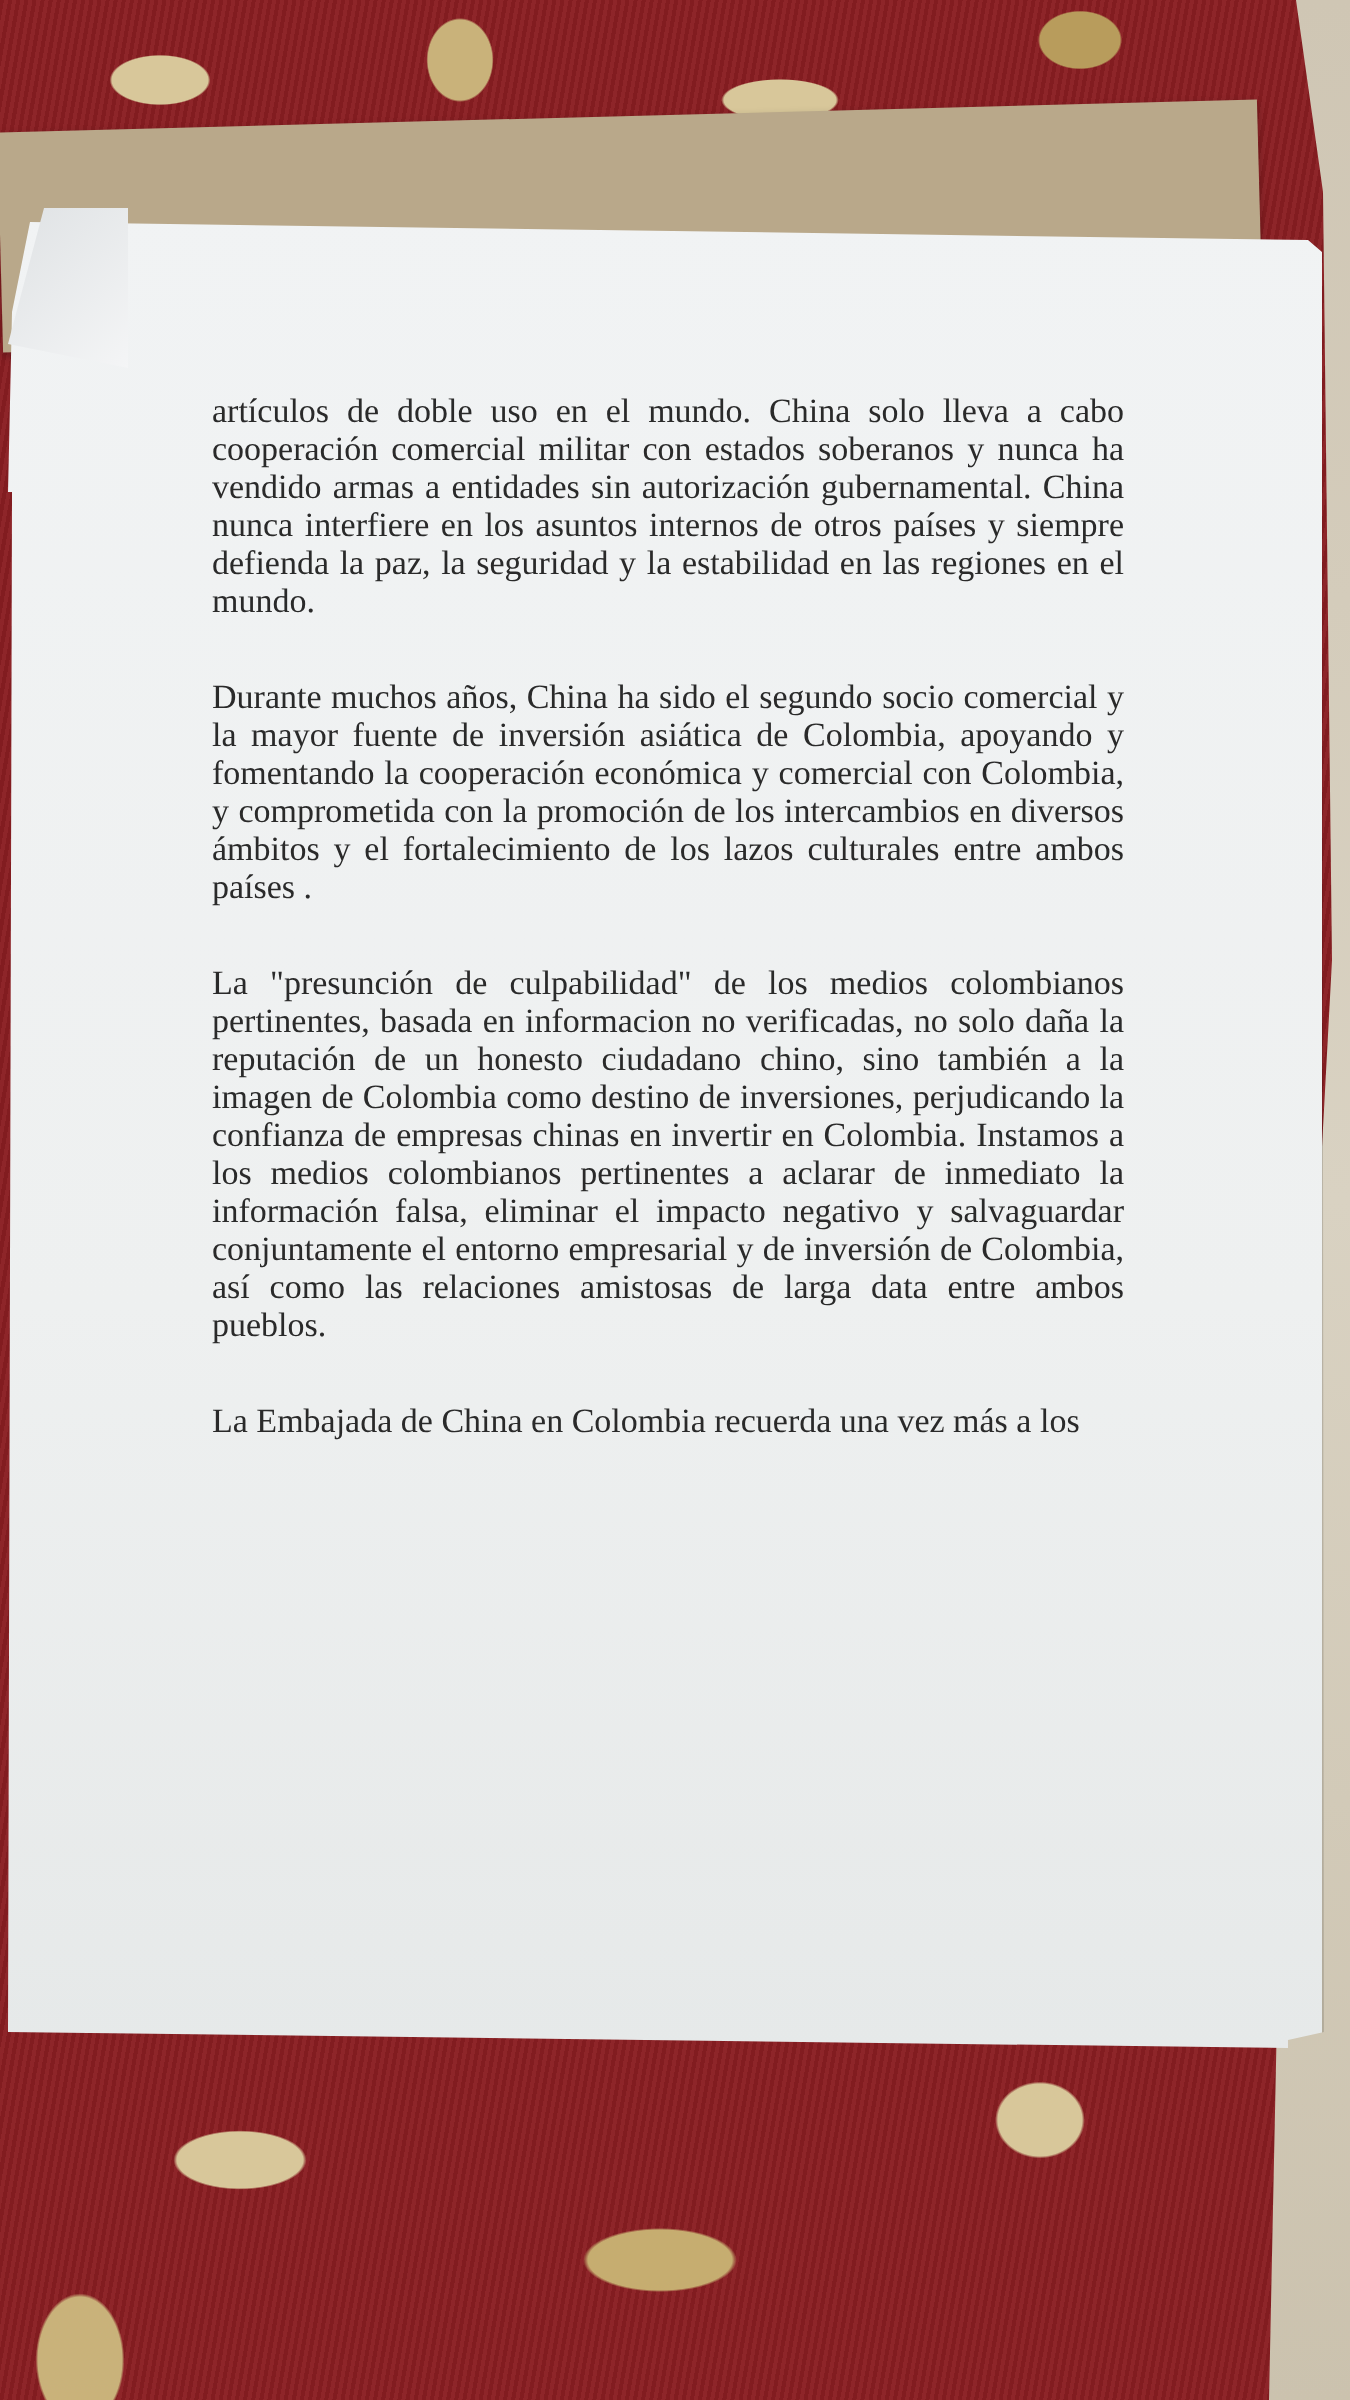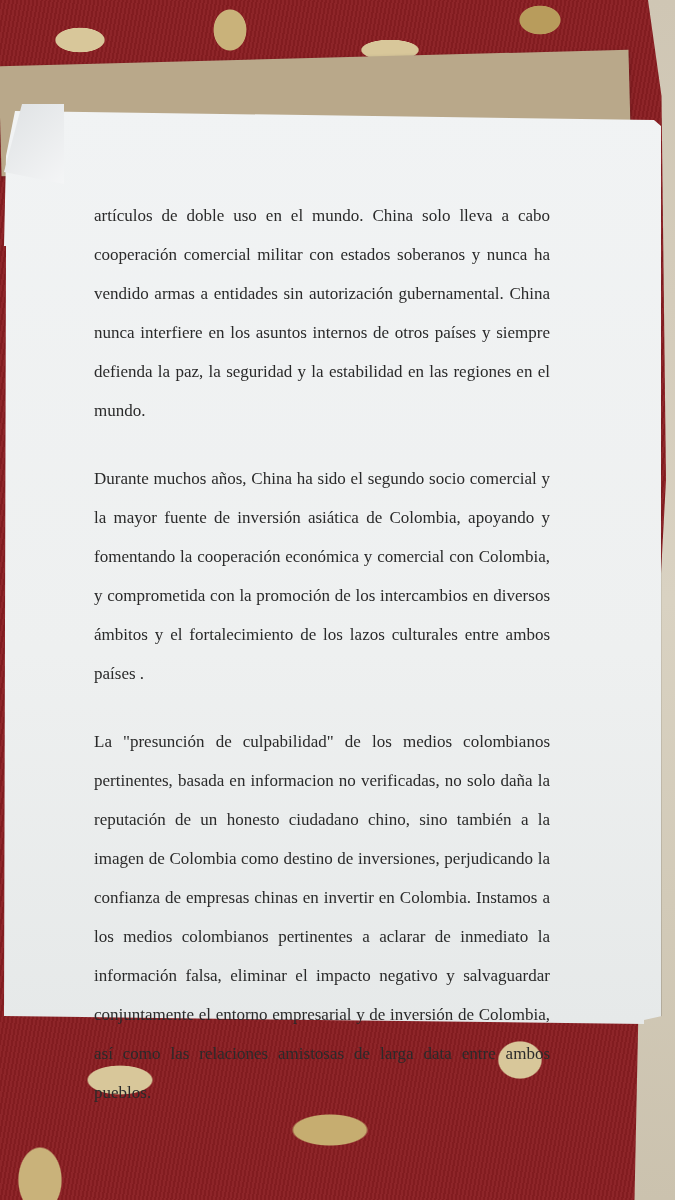--- a/index.html
+++ b/index.html
@@ -38,35 +38,36 @@
       background: linear-gradient(180deg, #f1f3f4 0%, #eef0f0 60%, #e6e9e9 100%);
       clip-path: polygon(11px 15px, 650px 24px, 657px 30px, 658px 920px, 640px 924px, 640px 928px, 0 920px, 2px 150px, 0 150px, 2px 60px);
       box-shadow: 0 4px 8px rgba(0,0,0,0.3);
     }
     .fold {
       position: absolute; left: 4px; top: 104px; width: 60px; height: 80px;
       background: linear-gradient(135deg, #dfe2e4, #f4f5f6);
       clip-path: polygon(30% 0, 100% 0, 100% 100%, 0 85%);
     }
     .text-block {
-      position: absolute; left: 94px; top: 196px; width: 456px;
+      position: absolute; left: 106px; top: 196px; width: 456px;
       color: #2a2a2a;
       font-size: 17px;
-      line-height: 39px;
+      line-height: 19px;
       text-align: justify;
       text-align-last: left;
     }
     .text-block p { margin: 0 0 29px 0; }
   </style>
 </head>
 <body>
 
 <div class="fabric"></div>
 <div class="floor"></div>
 <div class="envelope"></div>
 <div class="paper"></div>
 <div class="fold"></div>
 
 <div class="text-block">
   <p>artículos de doble uso en el mundo. China solo lleva a cabo cooperación comercial militar con estados soberanos y nunca ha vendido armas a entidades sin autorización gubernamental. China nunca interfiere en los asuntos internos de otros países y siempre defienda la paz, la seguridad y la estabilidad en las regiones en el mundo.</p>
   <p>Durante muchos años, China ha sido el segundo socio comercial y la mayor fuente de inversión asiática de Colombia, apoyando y fomentando la cooperación económica y comercial con Colombia, y comprometida con la promoción de los intercambios en diversos ámbitos y el fortalecimiento de los lazos culturales entre ambos países .</p>
   <p>La "presunción de culpabilidad" de los medios colombianos pertinentes, basada en informacion no verificadas, no solo daña la reputación de un honesto ciudadano chino, sino también a la imagen de Colombia como destino de inversiones, perjudicando la confianza de empresas chinas en invertir en Colombia. Instamos a los medios colombianos pertinentes a aclarar de inmediato la información falsa, eliminar el impacto negativo y salvaguardar conjuntamente el entorno empresarial y de inversión de Colombia, así como las relaciones amistosas de larga data entre ambos pueblos.</p>
+  <p>La Embajada de China en Colombia recuerda una vez más a los</p>
 </div>
 
 </body></html>

